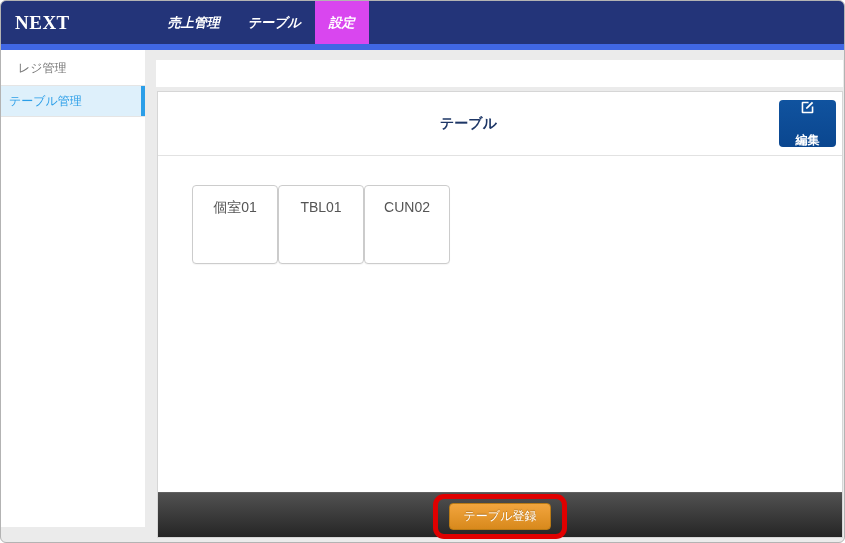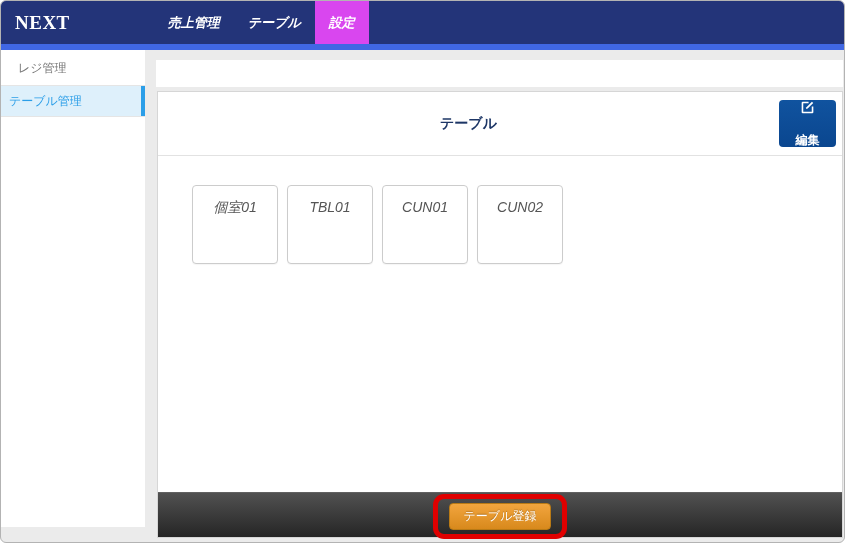--- a/index.html
+++ b/index.html
@@ -113,23 +113,21 @@
     align-items: center; justify-content: center;
     gap: 16px;
     cursor: pointer;
   }
   .edit-btn svg { display: block; }
 
   .tables-area {
     flex: 1;
     padding: 29px 16px 0 34px;
     display: flex;
-    gap: 9px;
     align-items: flex-start;
-    font-style: italic;
   }
   .table-card {
     width: 86px; height: 79px;
     background: #fff;
     border: 1px solid #cccccc;
     border-radius: 4px;
     padding-top: 13px;
     text-align: center;
     font-size: 14px;
     color: #555;
@@ -206,23 +204,20 @@
       </div>
 
       <div class="tables-area">
         <div class="table-card">
           <span>個室01</span>
         </div>
         <div class="table-card">
           <span>TBL01</span>
         </div>
         <div class="table-card">
-          <span>CUN01</span>
-        </div>
-        <div class="table-card">
           <span>CUN02</span>
         </div>
       </div>
 
       <div class="footer-bar">
         <div class="red-ring">
           <button class="register-btn">テーブル登録</button>
         </div>
       </div>
 

